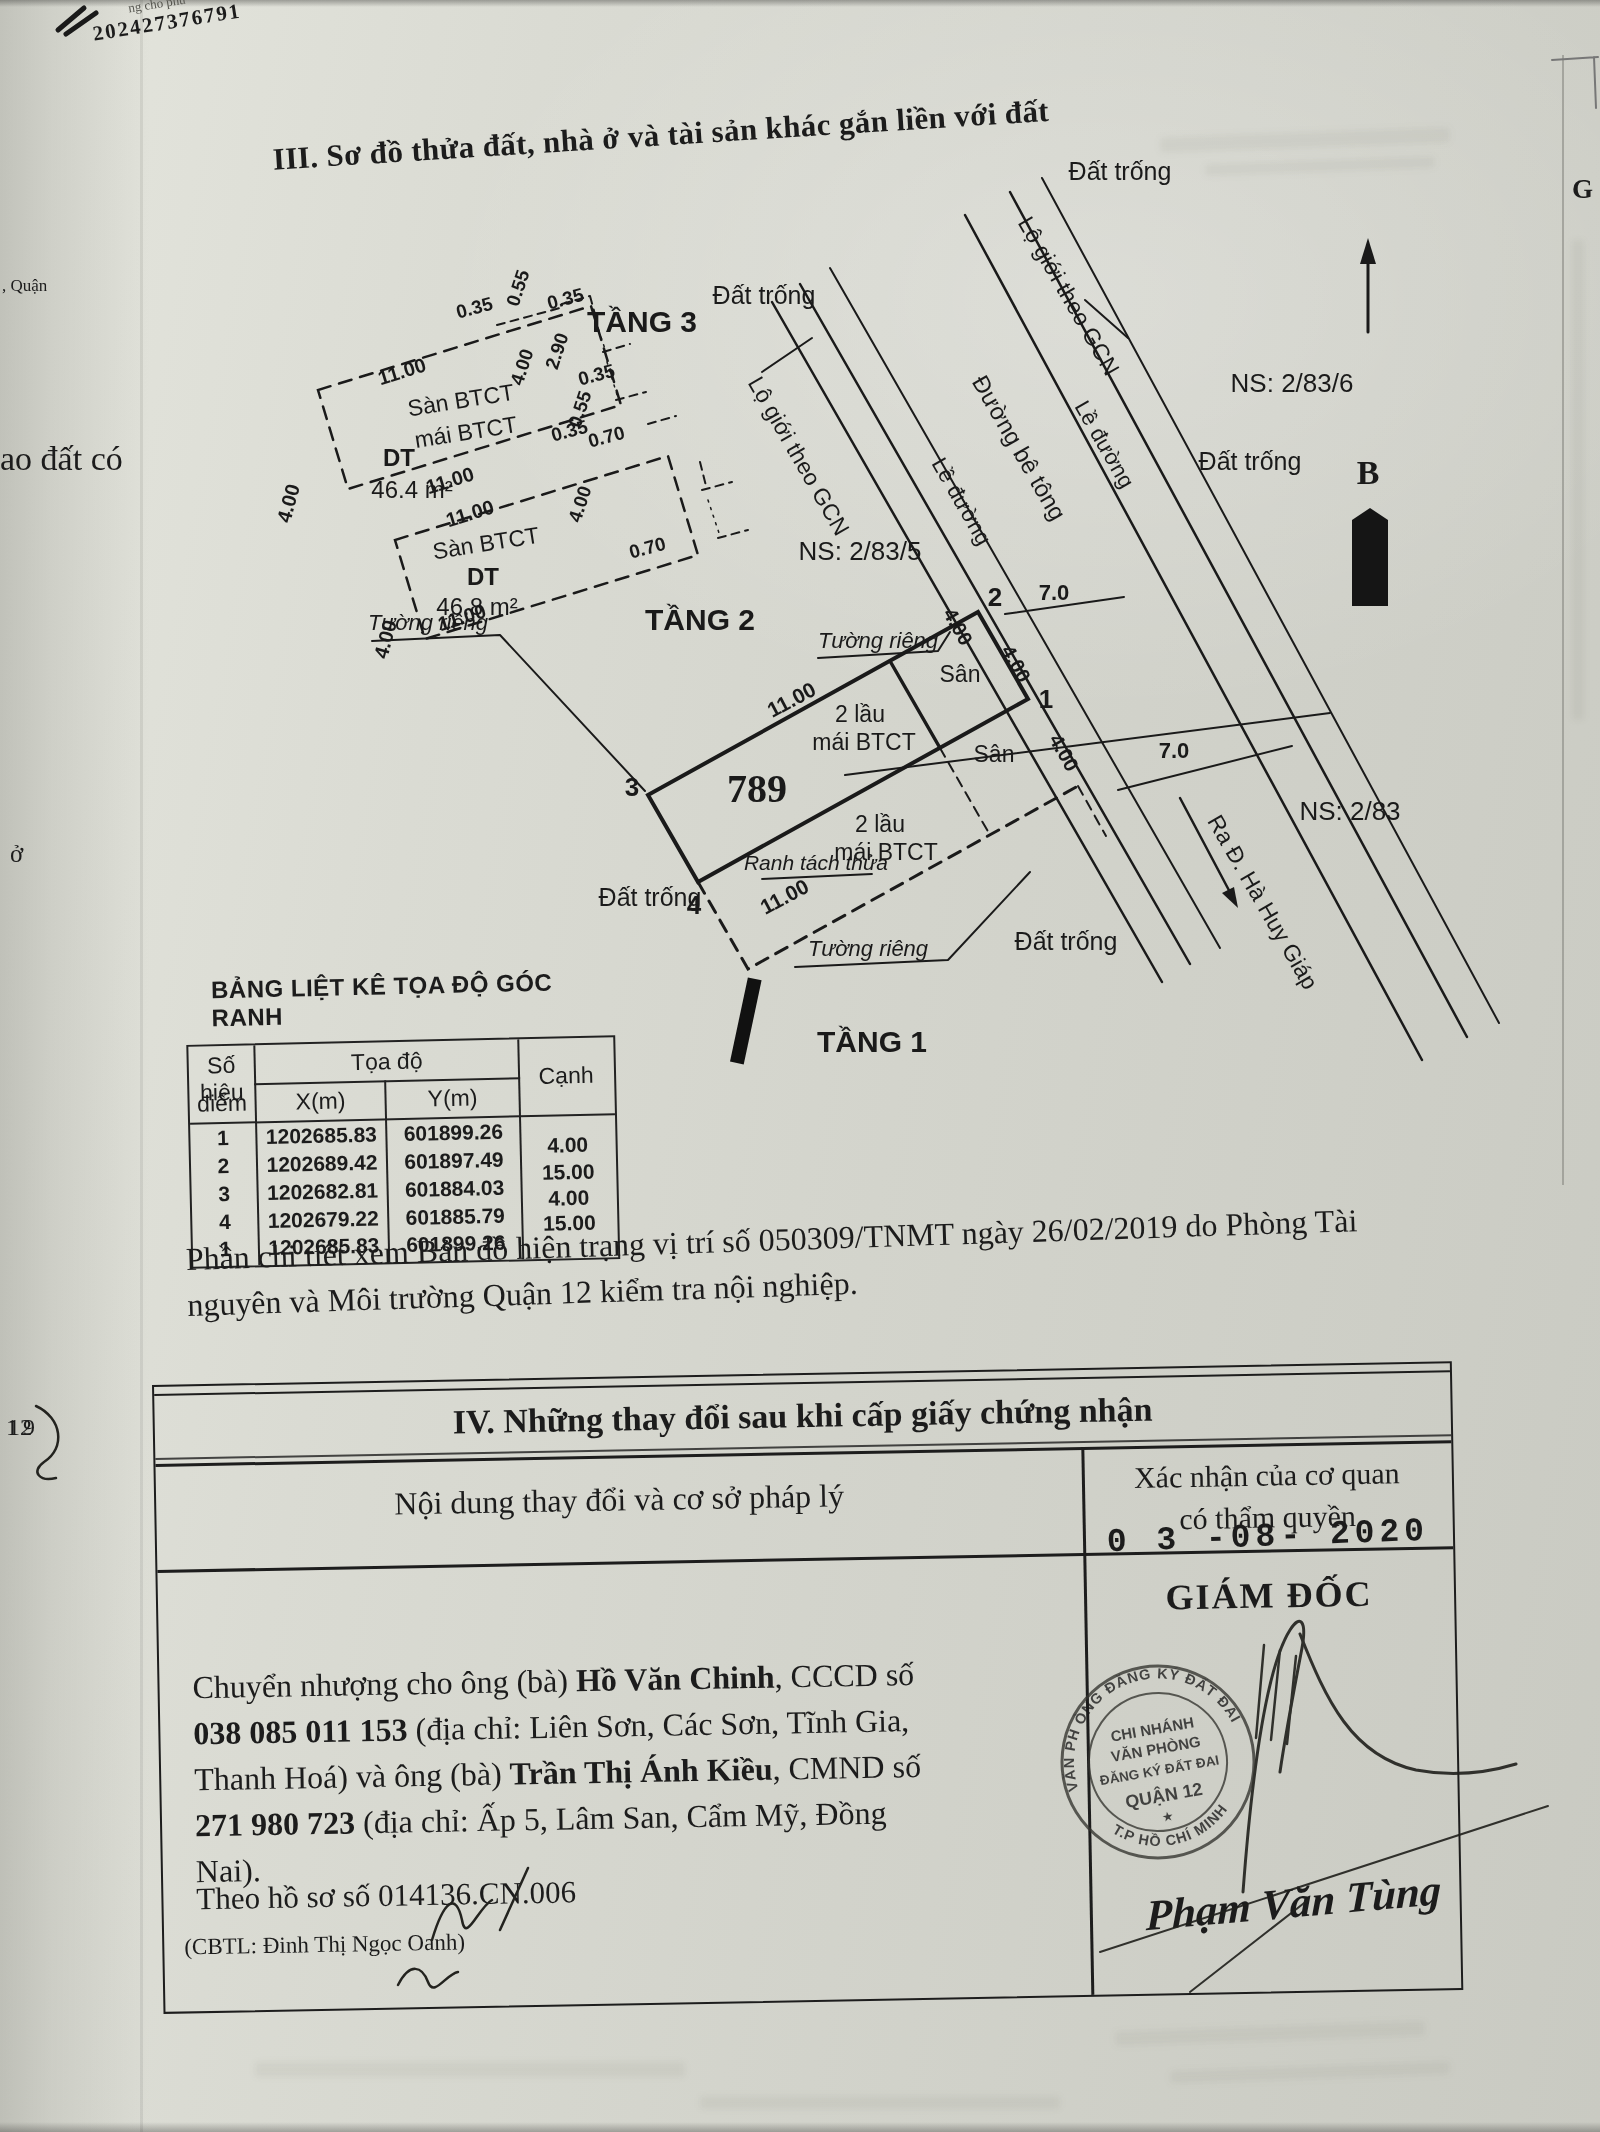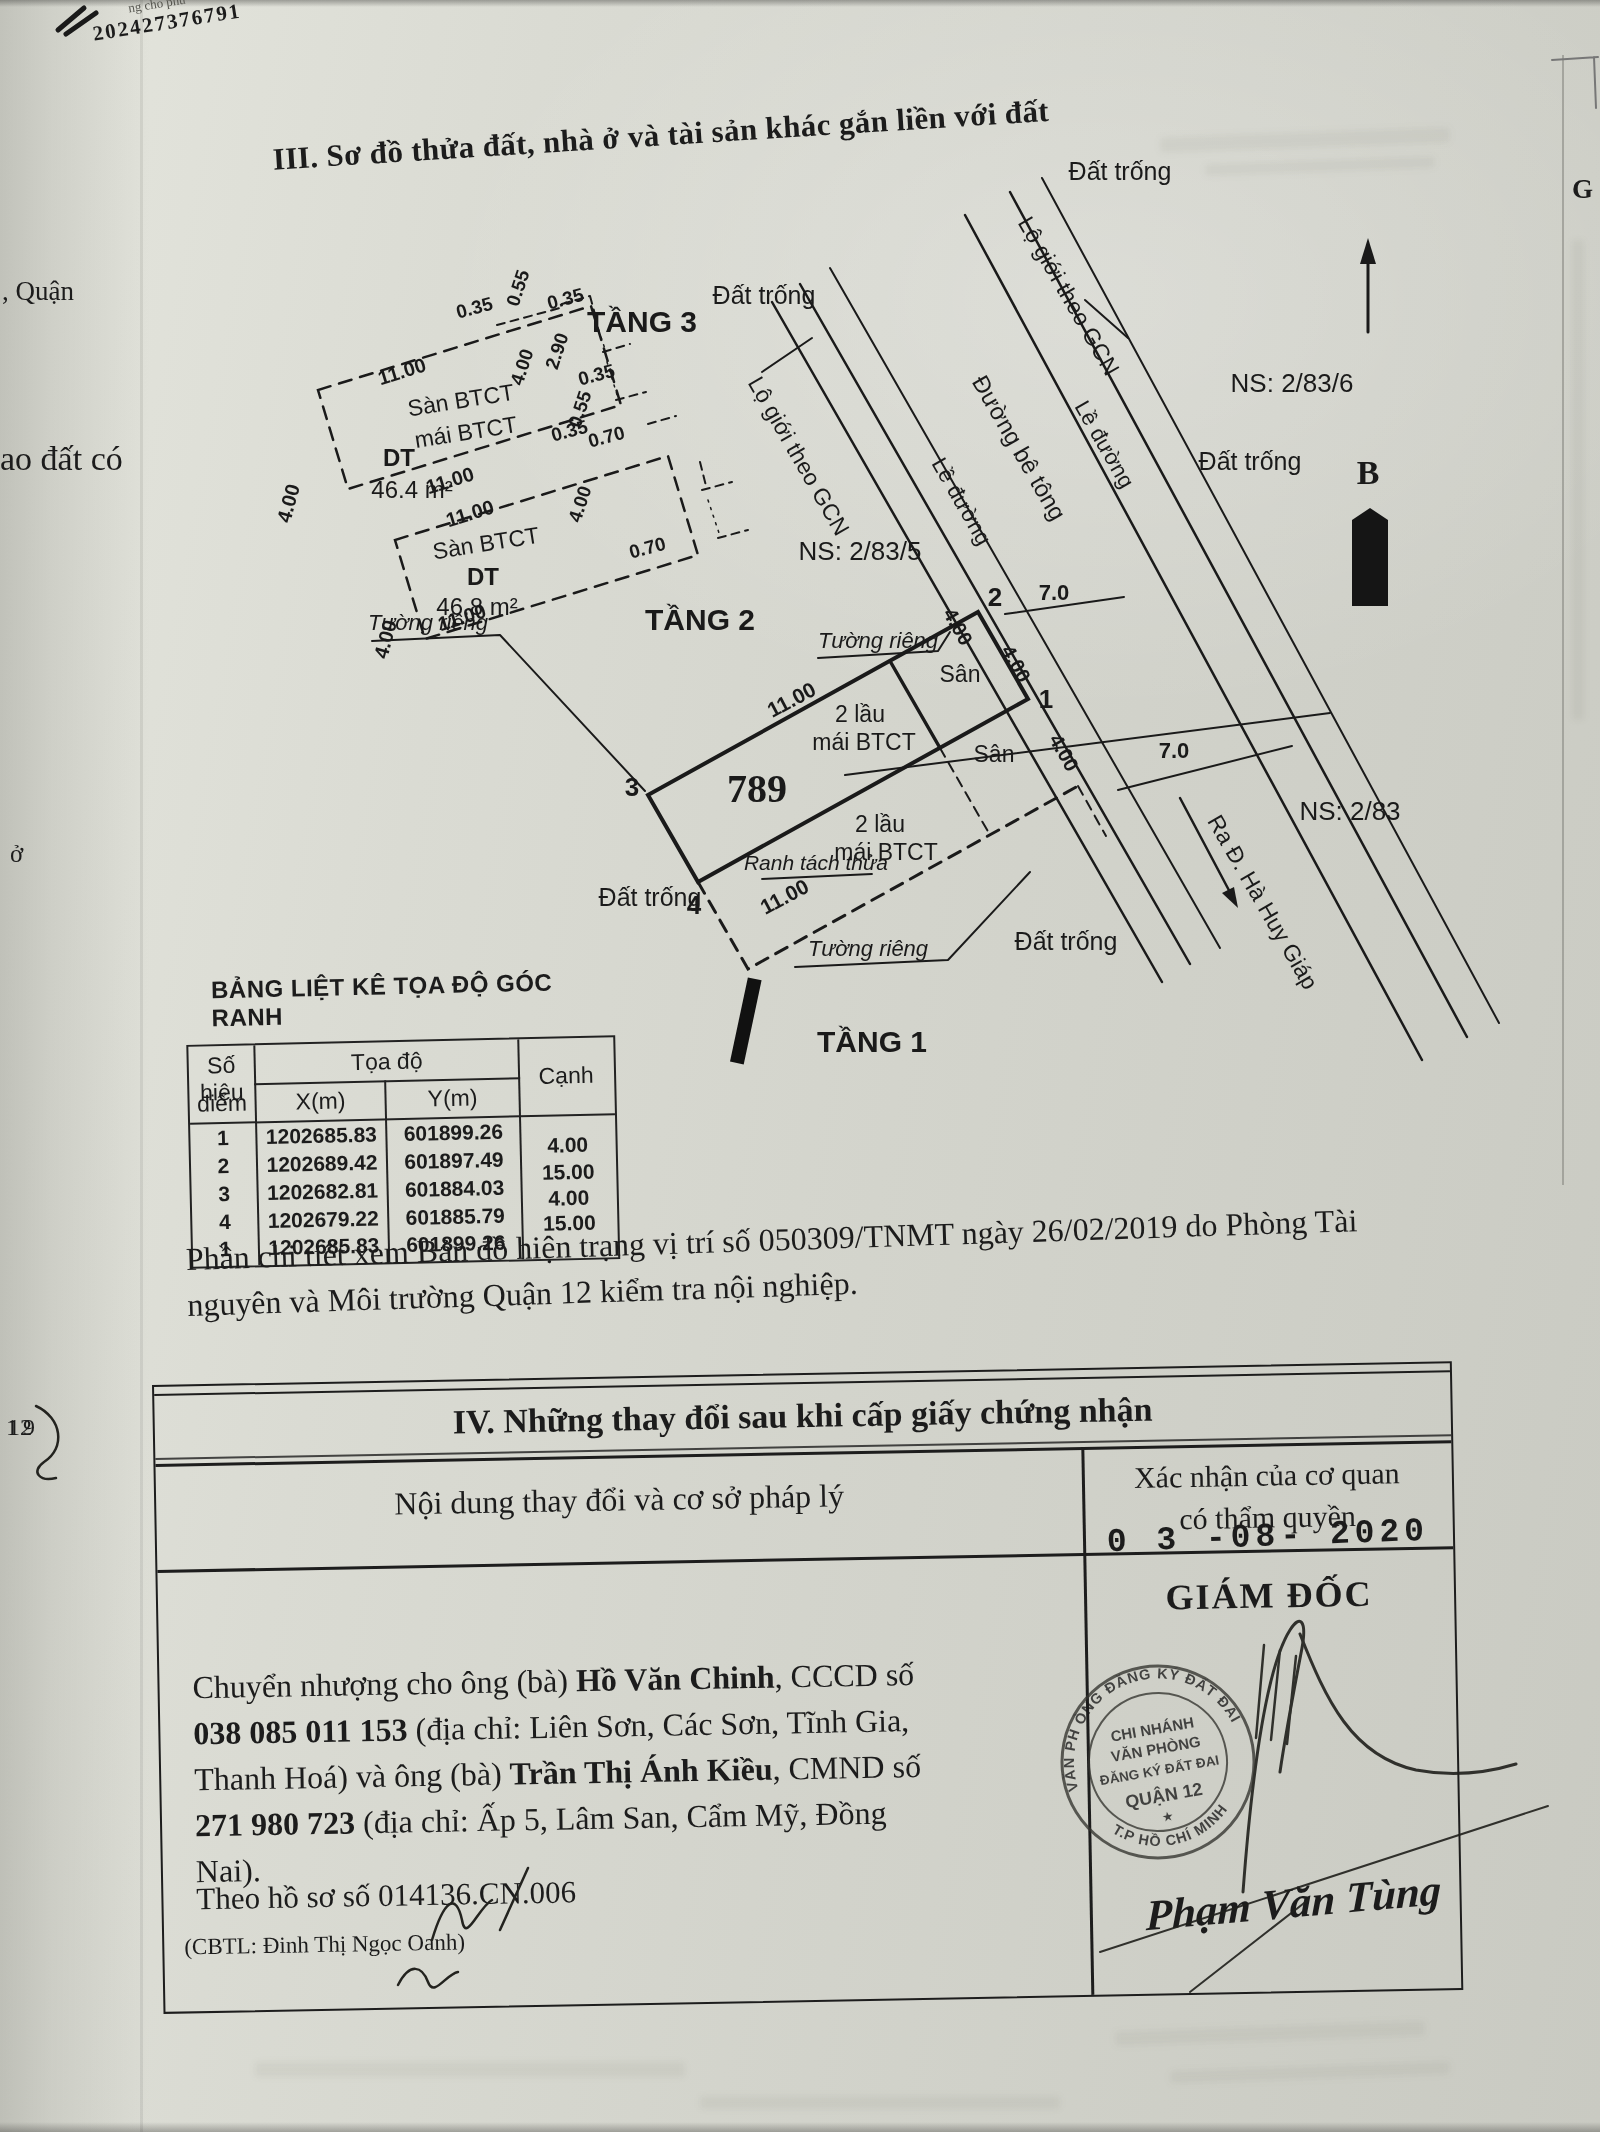--- a/index.html
+++ b/index.html
@@ -64,21 +64,21 @@
   <div class="ghost" style="left:1160px;top:132px;width:290px;height:16px;transform:rotate(-2deg);"></div>
   <div class="ghost" style="left:1205px;top:160px;width:230px;height:12px;transform:rotate(-2deg);"></div>
   <div class="ghost" style="left:1572px;top:240px;width:12px;height:480px;"></div>
   <div class="ghost" style="left:255px;top:2062px;width:430px;height:15px;"></div>
   <div class="ghost" style="left:700px;top:2096px;width:360px;height:13px;"></div>
   <div class="ghost" style="left:1115px;top:2026px;width:310px;height:15px;transform:rotate(-2deg);"></div>
   <div class="ghost" style="left:1170px;top:2066px;width:280px;height:13px;transform:rotate(-2deg);"></div>
 
   <div class="mnote" style="left:92px;top:10px;font-size:21px;font-weight:bold;letter-spacing:2px;transform:rotate(-9deg);">202427376791</div>
   <div class="mnote" style="left:128px;top:-4px;font-size:13px;color:#55554f;transform:rotate(-9deg);">ng cho phu</div>
-  <div class="mnote" style="left:2px;top:276px;font-size:27px;text-align:center;">, Quận</div>
+  <div class="mnote" style="left:2px;top:276px;font-size:17px;text-align:center;">, Quận</div>
   <div class="mnote" style="left:0px;top:440px;font-size:34px;">ao đất có</div>
   <div class="mnote" style="left:10px;top:840px;font-size:25px;">ở</div>
   <div class="mnote" style="left:6px;top:1378px;font-size:24px;letter-spacing:5px;margin-top:36px;">19</div>
   <div class="mnote" style="left:8px;top:1414px;font-size:24px;">12</div>
   <div class="mnote" style="left:1572px;top:174px;font-size:27px;font-weight:bold;">G</div>
 
   <div class="title3">III. Sơ đồ thửa đất, nhà ở và tài sản khác gắn liền với đất</div>
 
   <div class="ctable-wrap">
     <div class="ctable-title">BẢNG LIỆT KÊ TỌA ĐỘ GÓC RANH</div>

